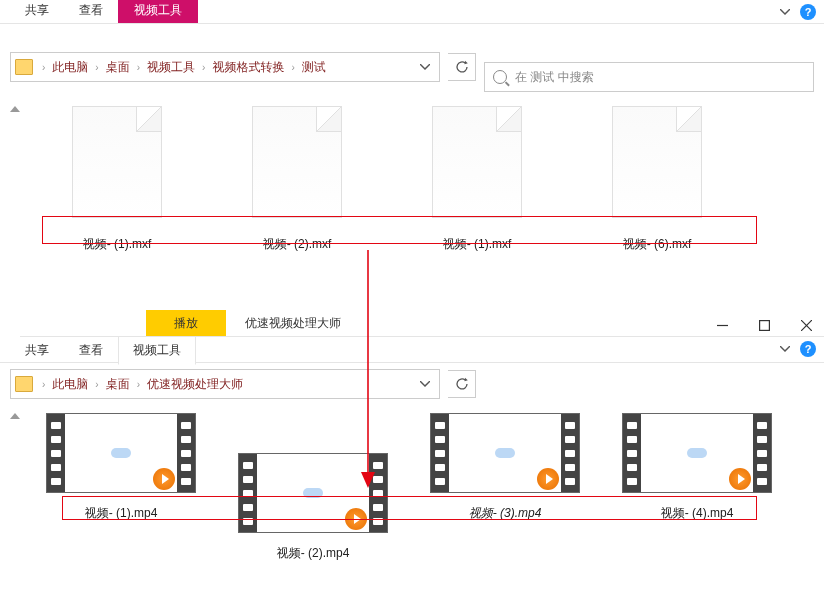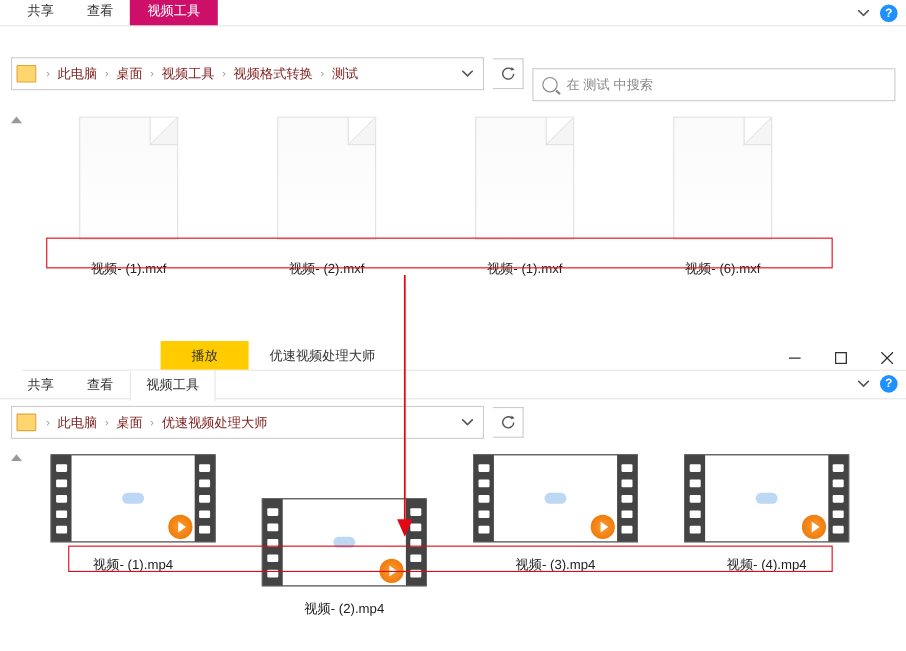--- a/index.html
+++ b/index.html
@@ -245,21 +245,21 @@
             <div class="film-edge">
                 <div class="sprocket"></div>
                 <div class="sprocket"></div>
                 <div class="sprocket"></div>
                 <div class="sprocket"></div>
                 <div class="sprocket"></div>
               </div>
           </div>
           <div class="fname">视频- (2).mp4</div>
         </div>
-        <div class="file-item" style="width:158px;">
+        <div class="file-item" style="width:158px;font-style:italic;">
           <div class="video-icon">
             <div class="film-edge">
                 <div class="sprocket"></div>
                 <div class="sprocket"></div>
                 <div class="sprocket"></div>
                 <div class="sprocket"></div>
                 <div class="sprocket"></div>
               </div>
             <div class="video-center">
                 <div class="cloud"></div>

